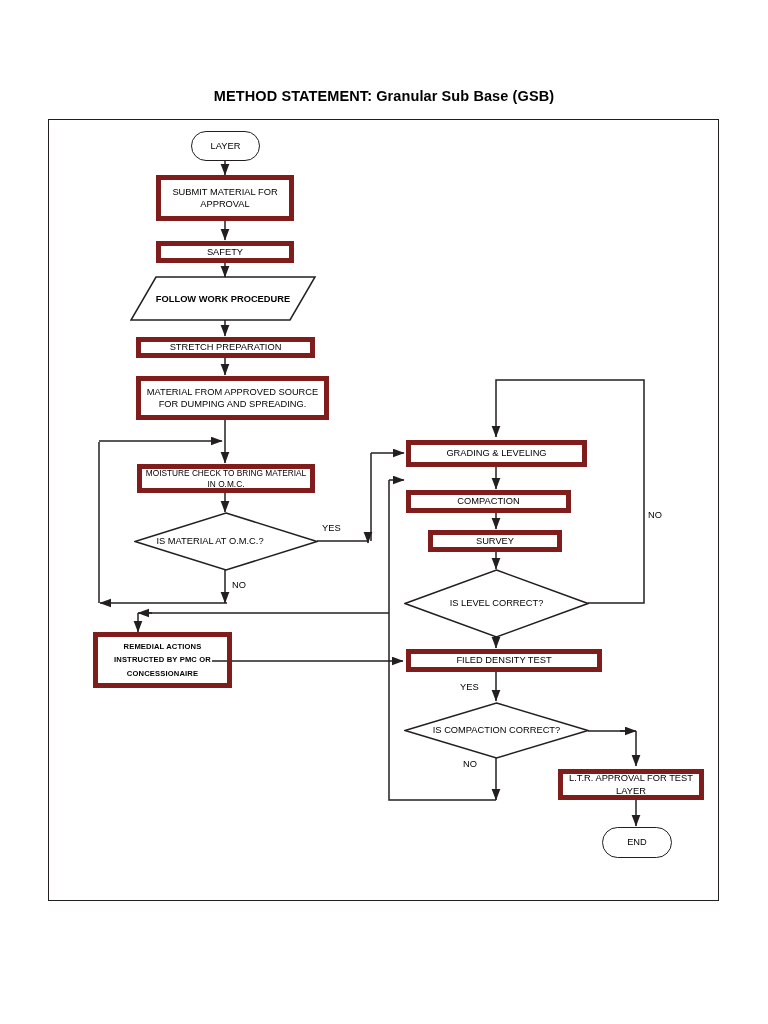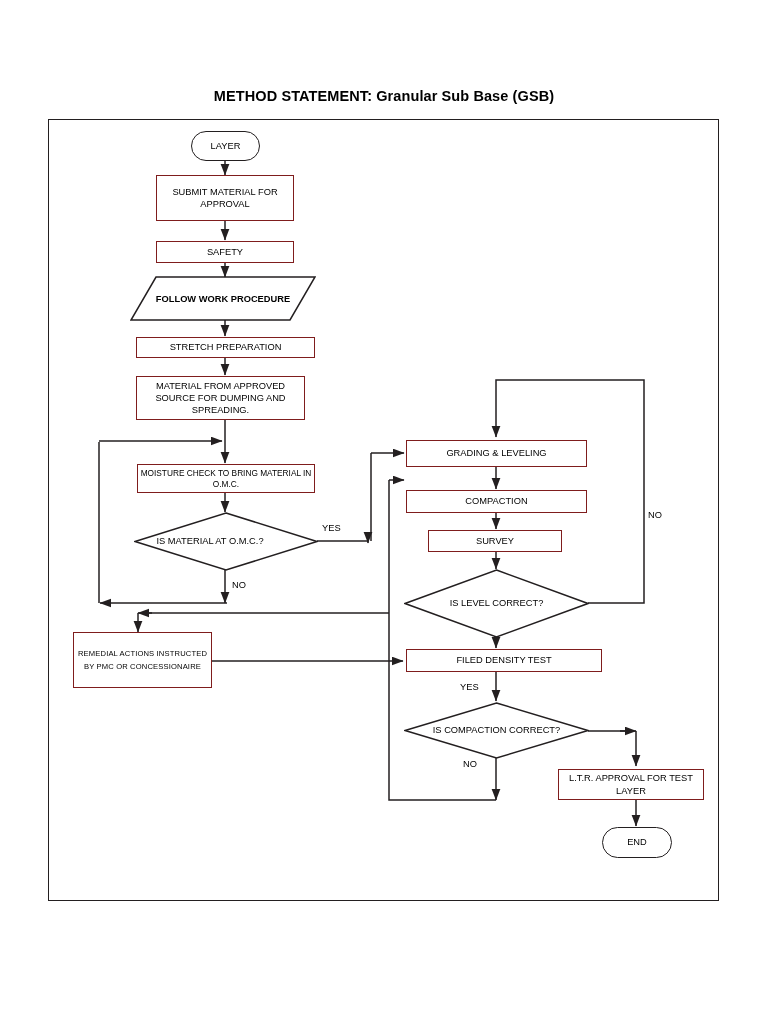--- a/index.html
+++ b/index.html
@@ -47,21 +47,21 @@
     display: flex;
     align-items: center;
     justify-content: center;
     text-align: center;
     font-size: 9.3px;
     line-height: 1.32;
     color: #000;
     background: transparent;
   }
   .proc {
-    border: 1px solid #7f1d1d;
+    border: 5px solid #7f1d1d;
     justify-content: center;
   }
   .term {
     border: 1px solid #231f20;
     border-radius: 16px;
   }
   .para-wrap {
     position: absolute;
     display: flex;
     align-items: center;
@@ -81,24 +81,25 @@
     line-height: 1.32;
     pointer-events: none;
   }
   .edge-label {
     position: absolute;
     font-size: 9.3px;
     color: #000;
     white-space: nowrap;
   }
   .bold-node {
-    font-weight: normal;
+    font-weight: bold;
     font-size: 7.6px;
     line-height: 1.75;
     letter-spacing: 0.15px;
+    margin-left: 20px;
   }
 </style>
 </head>
 <body>
 
 <div id="page-title">METHOD STATEMENT: Granular Sub Base (GSB)</div>
 
 <div id="chart-frame"></div>
 
 <svg id="svg-layer" xmlns="http://www.w3.org/2000/svg">
@@ -215,21 +216,21 @@
   <polygon points="26,1 185,1 160,44 1,44" fill="none" stroke="#231f20" stroke-width="1.5"></polygon>
 </svg>
 <div class="para-wrap" style="left:143px; top:277px; width:160px; height:44px;">
   <span>FOLLOW WORK PROCEDURE</span>
 </div>
 
 <div class="node proc" style="left:136px; top:337px; width:179px; height:21px;">
   <span>STRETCH PREPARATION</span>
 </div>
 
-<div class="node proc" style="left:136px; top:376px; width:169px; height:44px;">
+<div class="node proc" style="left:136px; top:376px; width:193px; height:44px;">
   <span>MATERIAL FROM APPROVED SOURCE FOR DUMPING AND SPREADING.</span>
 </div>
 
 <div class="node proc" style="left:137px; top:464px; width:178px; height:29px; font-size:8.3px;">
   <span>MOISTURE  CHECK TO BRING MATERIAL IN O.M.C.</span>
 </div>
 
 <svg style="position:absolute; left:134px; top:512px; width:184px; height:59px;" viewBox="0 0 184 59" xmlns="http://www.w3.org/2000/svg">
   <polygon points="92,1 183,29.5 92,58 1,29.5" fill="none" stroke="#231f20" stroke-width="1.5"></polygon>
 </svg>
@@ -238,21 +239,21 @@
 </div>
 
 <div class="node proc bold-node" style="left:73px; top:632px; width:139px; height:56px;">
   <span>REMEDIAL ACTIONS INSTRUCTED BY PMC OR CONCESSIONAIRE</span>
 </div>
 
 <div class="node proc" style="left:406px; top:440px; width:181px; height:27px;">
   <span>GRADING &amp; LEVELING</span>
 </div>
 
-<div class="node proc" style="left:406px; top:490px; width:181px; height:23px;">
+<div class="node proc" style="left:406px; top:490px; width:165px; height:23px;">
   <span>COMPACTION</span>
 </div>
 
 <div class="node proc" style="left:428px; top:530px; width:134px; height:22px;">
   <span>SURVEY</span>
 </div>
 
 <svg style="position:absolute; left:404px; top:569px; width:185px; height:69px;" viewBox="0 0 185 69" xmlns="http://www.w3.org/2000/svg">
   <polygon points="92.5,1 184,34.5 92.5,68 1,34.5" fill="none" stroke="#231f20" stroke-width="1.5"></polygon>
 </svg>

